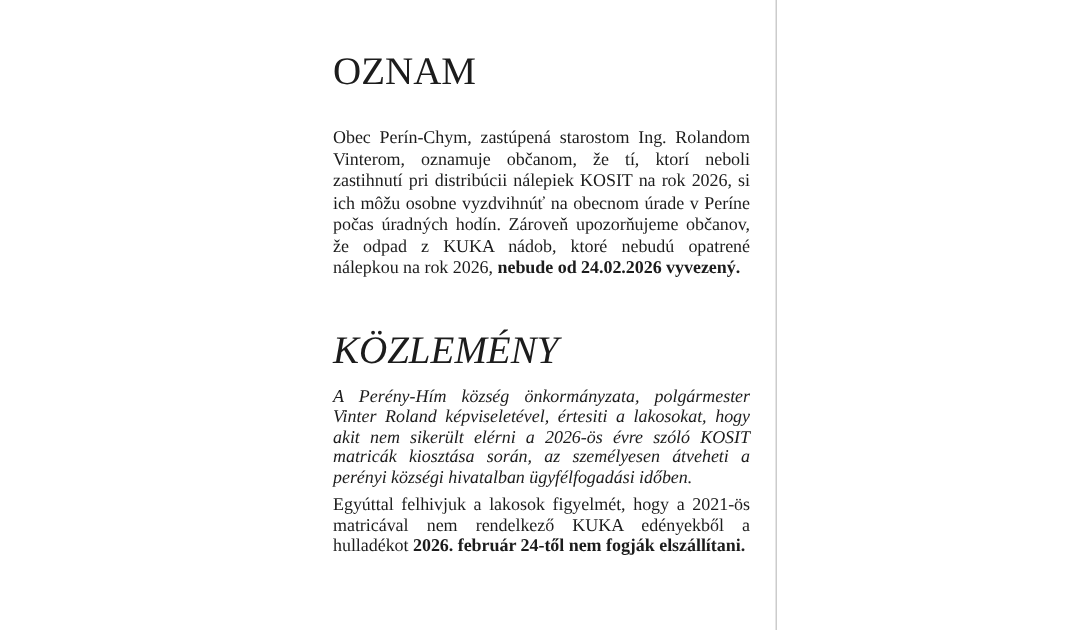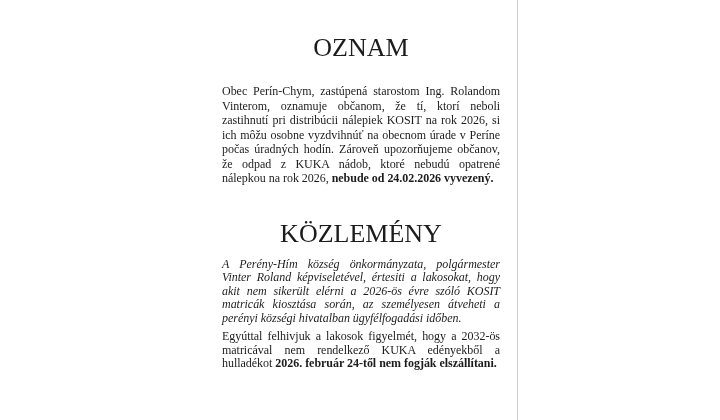--- a/index.html
+++ b/index.html
@@ -24,25 +24,25 @@
     position: absolute;
     left: 222px;
     top: 0;
     width: 278px;
   }
   .title {
     margin: 0;
     font-size: 26px;
     line-height: 30px;
     font-weight: normal;
-    text-align: center;
+    text-align: left;
     white-space: nowrap;
   }
   .title-1 { margin-top: 33px; }
-  .title-2 { margin-top: 33px; }
+  .title-2 { margin-top: 33px; font-style: italic; }
   .para {
     margin: 0;
     font-size: 12px;
     text-align: justify;
     letter-spacing: -0.03px;
     hyphens: none;
   }
   .section-1 .para { line-height: 14.5px; margin-top: 21px; }
   .section-2 .para-1 { line-height: 13.5px; margin-top: 9px; font-style: italic; }
   .section-2 .para-2 { line-height: 13.5px; margin-top: 5px; }
@@ -57,17 +57,17 @@
   <div class="content">
 
     <div class="section-1">
       <h1 class="title title-1">OZNAM</h1>
       <p class="para para-1"><span>Obec Perín-Chym, zastúpená starostom Ing. Rolandom Vinterom, oznamuje občanom, že tí, ktorí neboli zastihnutí pri distribúcii nálepiek KOSIT na rok 2026, si ich môžu osobne vyzdvihnúť na obecnom úrade v Períne počas úradných hodín. Zároveň upozorňujeme občanov, že odpad z KUKA nádob, ktoré nebudú opatrené nálepkou na rok 2026, </span><b>nebude od 24.02.2026 vyvezený.</b></p>
     </div>
 
     <div class="section-2">
       <h1 class="title title-2">KÖZLEMÉNY</h1>
       <p class="para para-1"><span>A Perény-Hím község önkormányzata, polgármester Vinter Roland képviseletével, értesiti a lakosokat, hogy akit nem sikerült elérni a 2026-ös évre szóló KOSIT matricák kiosztása során, az személyesen átveheti a perényi községi hivatalban ügyfélfogadási időben.</span></p>
-      <p class="para para-2"><span>Egyúttal felhivjuk a lakosok figyelmét, hogy a 2032-ös matricával nem rendelkező KUKA edényekből a hulladékot </span><b>2026. február 24-től nem fogják elszállítani.</b></p>
+      <p class="para para-2"><span>Egyúttal felhivjuk a lakosok figyelmét, hogy a 2021-ös matricával nem rendelkező KUKA edényekből a hulladékot </span><b>2026. február 24-től nem fogják elszállítani.</b></p>
     </div>
 
   </div>
 </div>
 
 </body></html>

